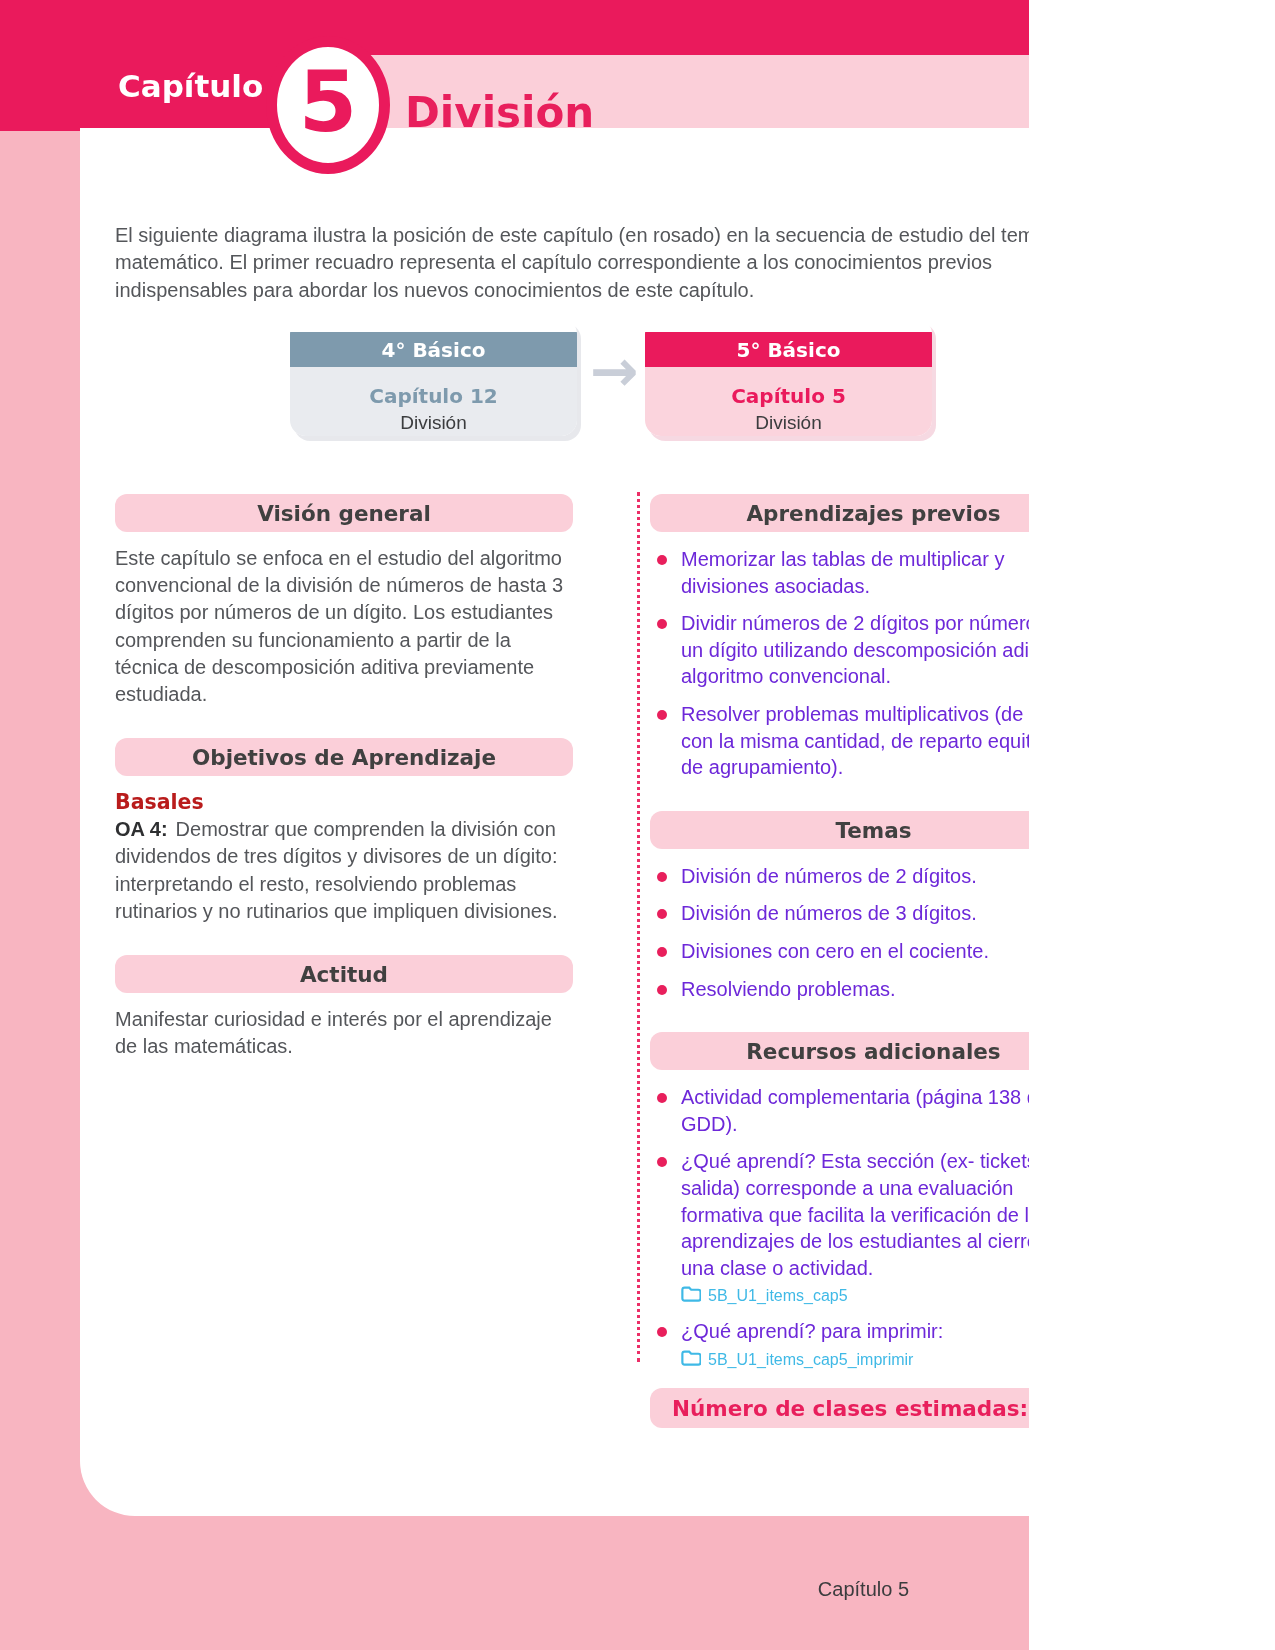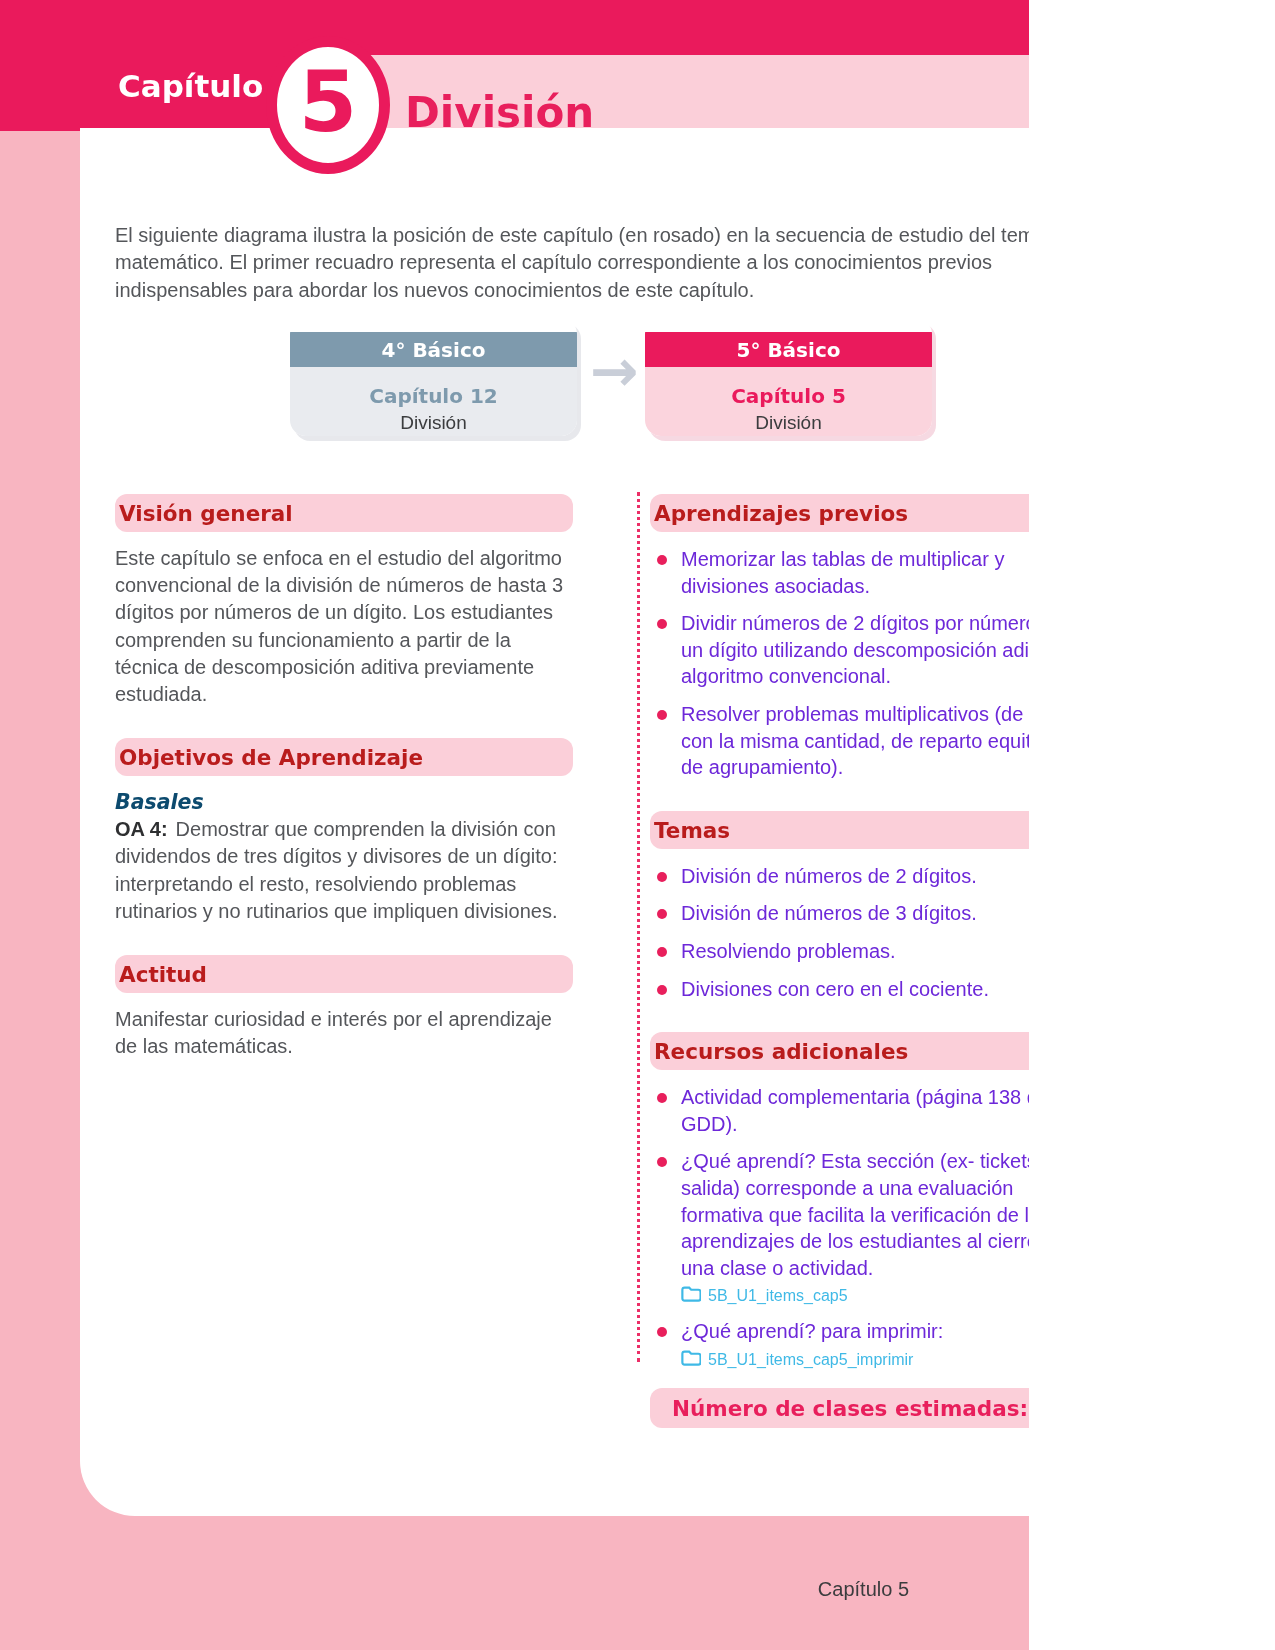--- a/index.html
+++ b/index.html
@@ -64,28 +64,28 @@
     font-family:"DejaVu Sans", sans-serif;
   }
   
   .col-left  { position:absolute; left:115px; top:494px; width:458px; }
   .col-right { position:absolute; left:650px; top:494px; width:447px; }
   .col-divider {
     position:absolute; left:637px; top:492px; height:870px; width:0;
     border-left:3px dotted #EC2E67;
   }
   .banner {
-    background:#FBCFD9; border-radius:12px; color:#b91c1c;
-    font-weight:bold; font-size:21.5px; padding:7px 4px 6px 4px;
+    background:#FBCFD9; border-radius:12px; color:#404040;
+    font-weight:bold; font-size:21.5px; text-align:center; padding:7px 4px 6px 4px;
     font-family:"DejaVu Sans", sans-serif;
   }
   .para { color:#54565A; font-size:20px; line-height:1.36; margin-top:13px; }
   .sect { margin-bottom:30px; }
-  .subhead { color:#0c4a6e; font-weight:bold; font-size:20.5px; margin-top:14px;
-    font-family:"DejaVu Sans", sans-serif;font-style:italic; }
+  .subhead { color:#b91c1c; font-weight:bold; font-size:20.5px; margin-top:14px;
+    font-family:"DejaVu Sans", sans-serif; }
   .oa-label { color:#2E2F31; font-weight:bold; margin-right:8px; }
   .bullets { margin-top:14px; }
   .bullet-item {
     position:relative; padding-left:31px; margin-bottom:11px;
     color:#6d28d9; font-size:20px; line-height:1.33;
   }
   .bullet-item::before {
     content:""; position:absolute; left:7px; top:9px; width:10px; height:10px;
     border-radius:50%; background:#E81F5C;
   }
@@ -171,22 +171,22 @@
         <div class="bullet-item">Dividir números de 2 dígitos por números de un dígito utilizando descomposición aditiva y el algoritmo convencional.</div>
         <div class="bullet-item">Resolver problemas multiplicativos (de grupos con la misma cantidad, de reparto equitativo y de agrupamiento).</div>
       </div>
     </div>
 
     <div class="sect">
       <div class="banner">Temas</div>
       <div class="bullets">
         <div class="bullet-item">División de números de 2 dígitos.</div>
         <div class="bullet-item">División de números de 3 dígitos.</div>
+        <div class="bullet-item">Divisiones con cero en el cociente.</div>
         <div class="bullet-item">Resolviendo problemas.</div>
-        <div class="bullet-item">Divisiones con cero en el cociente.</div>
       </div>
     </div>
 
     <div class="sect" style="margin-bottom:8px">
       <div class="banner">Recursos adicionales</div>
       <div class="bullets">
         <div class="bullet-item">Actividad complementaria (página 138 de la GDD).</div>
         <div class="bullet-item" style="margin-bottom:5px">¿Qué aprendí? Esta sección (ex- tickets de salida) corresponde a una evaluación formativa que facilita la verificación de los aprendizajes de los estudiantes al cierre de una clase o actividad.</div>
         <div class="link-row">
           <span>

